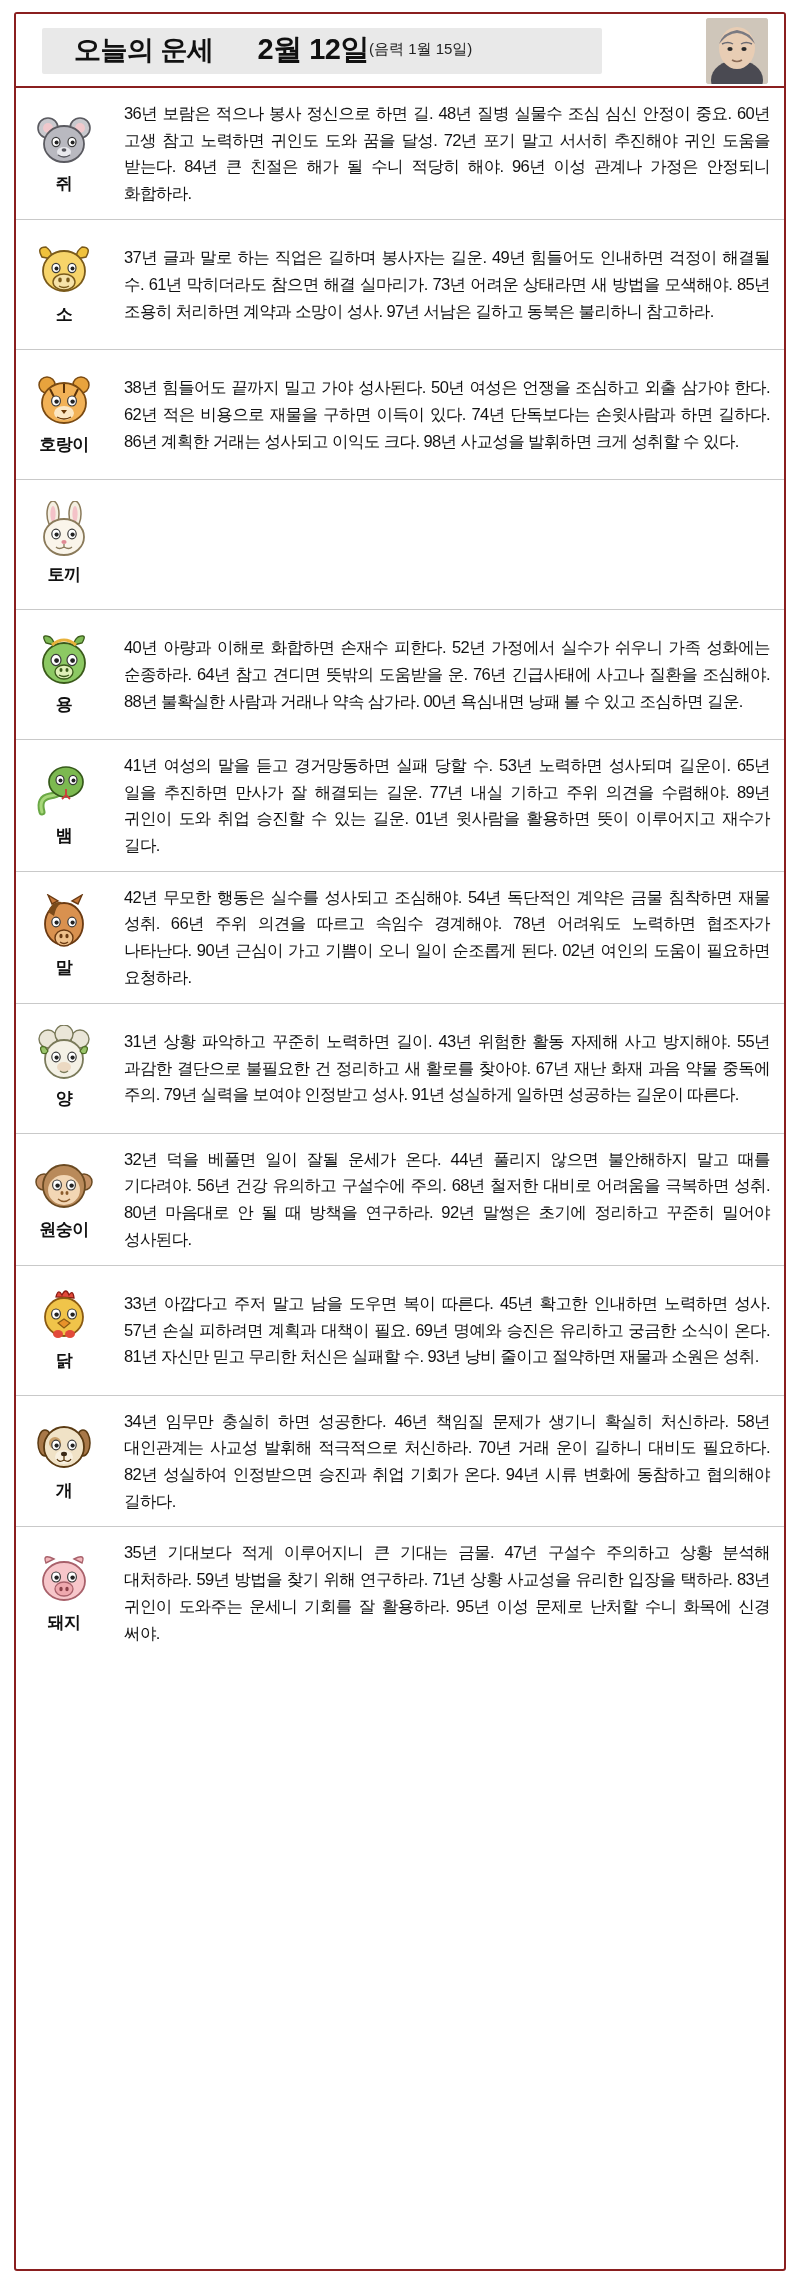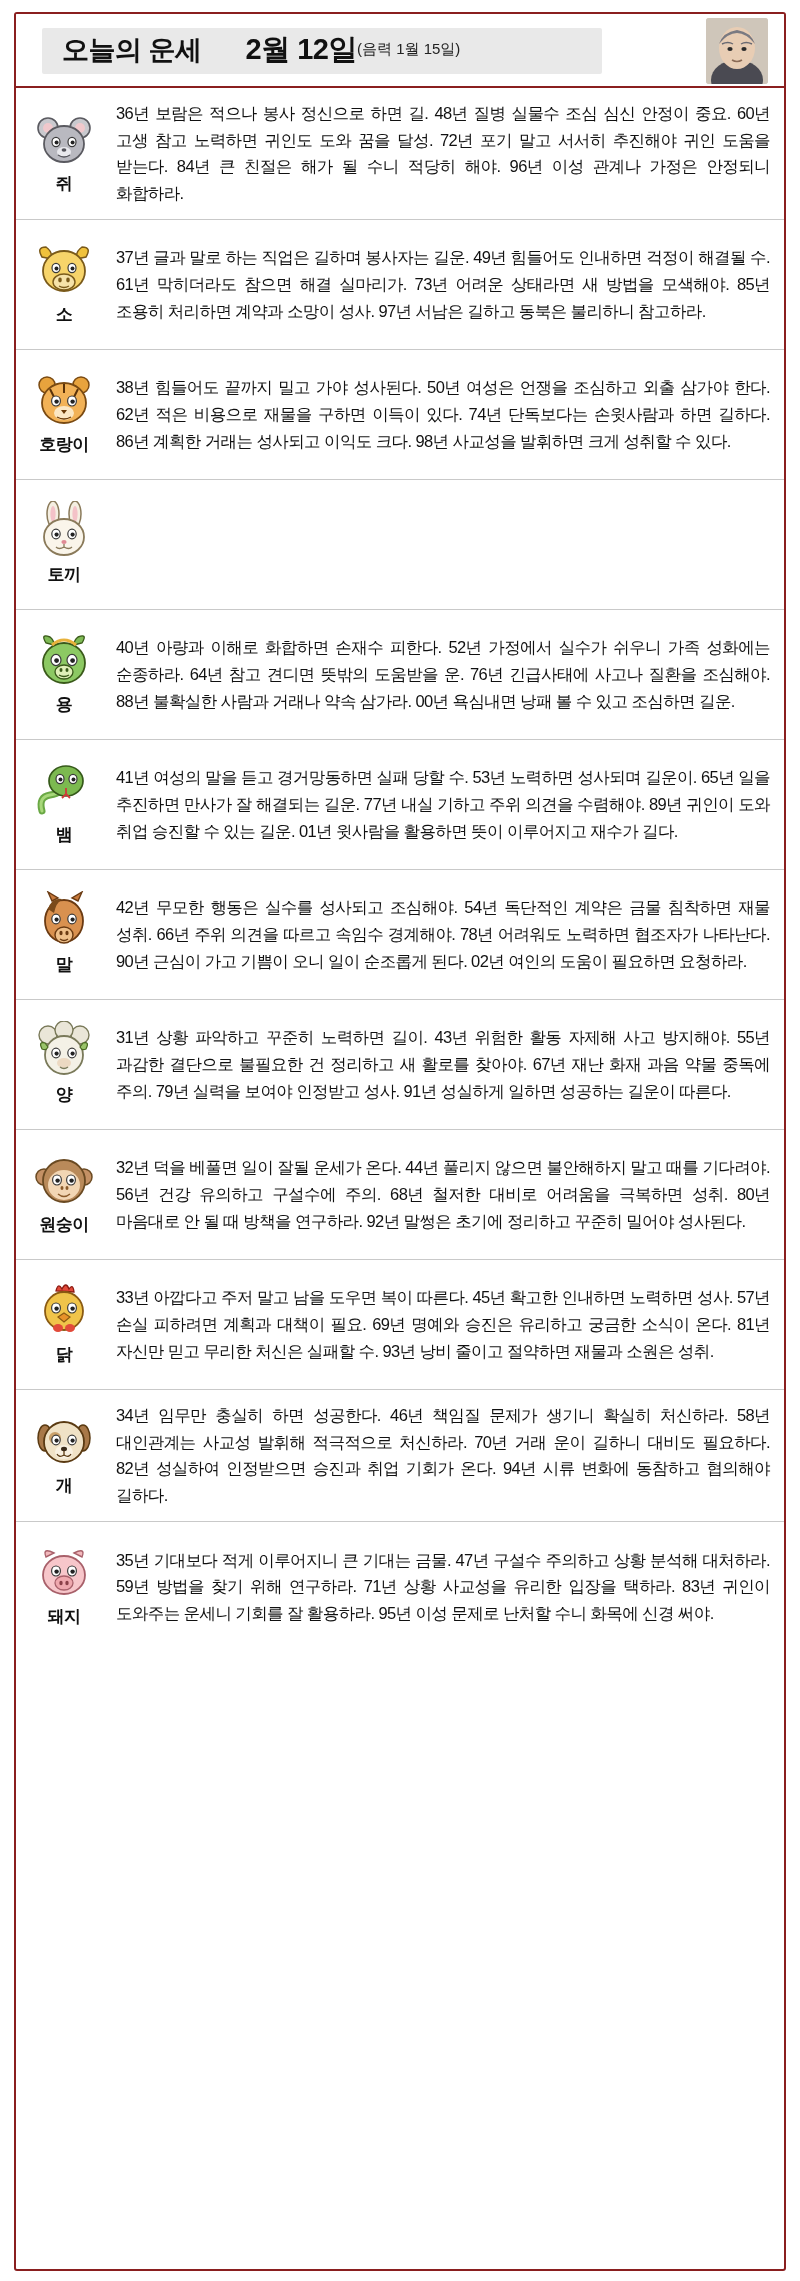--- a/index.html
+++ b/index.html
@@ -44,20 +44,21 @@
     left: 0; top: 0; right: 0; bottom: 0;
     display: flex;
     align-items: center;
     padding-left: 46px;
   }
   .title-main {
     font-size: 27px;
     font-weight: bold;
     color: #111;
     letter-spacing: -0.5px;
+    margin-left: 12px;
   }
   .title-date {
     font-size: 29px;
     font-weight: bold;
     color: #111;
     margin-left: 44px;
     letter-spacing: -0.5px;
   }
   .title-lunar {
     font-size: 15px;
@@ -102,20 +103,21 @@
     font-weight: bold;
     color: #111;
     letter-spacing: -0.5px;
     white-space: nowrap;
   }
   .text-cell {
     flex: 1 1 auto;
     padding: 12px 14px 12px 4px;
     display: flex;
     align-items: center;
+    margin-left: 8px;
   }
   .fortune-text {
     font-size: 16.5px;
     line-height: 1.62;
     color: #111;
     letter-spacing: -0.6px;
     word-break: keep-all;
     text-align: justify;
   }
 </style>

